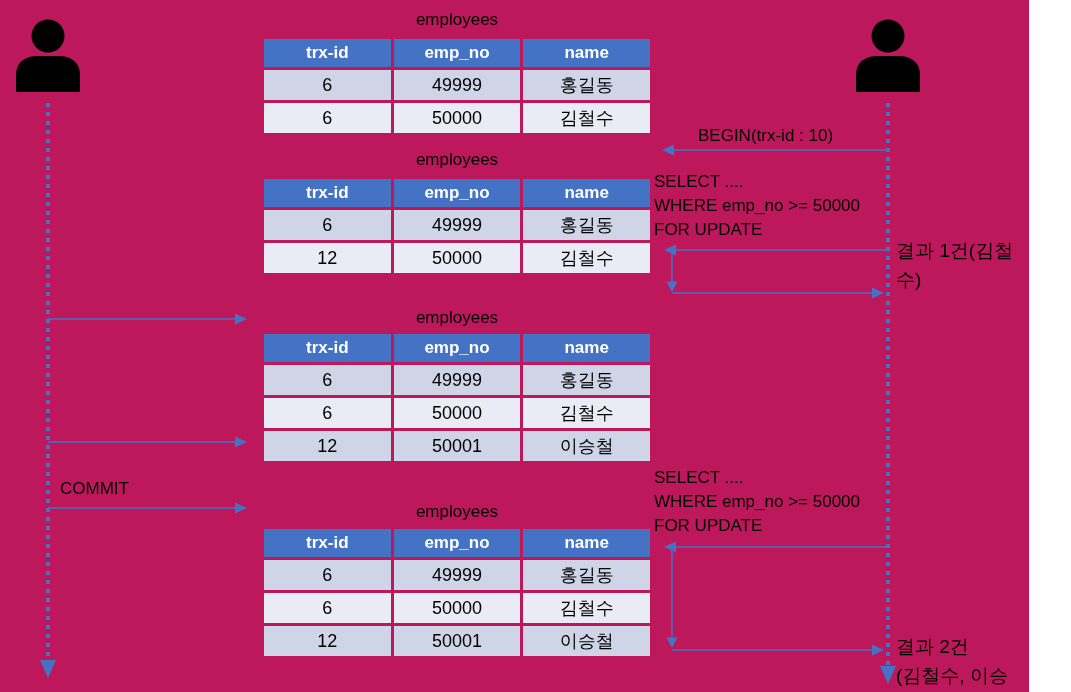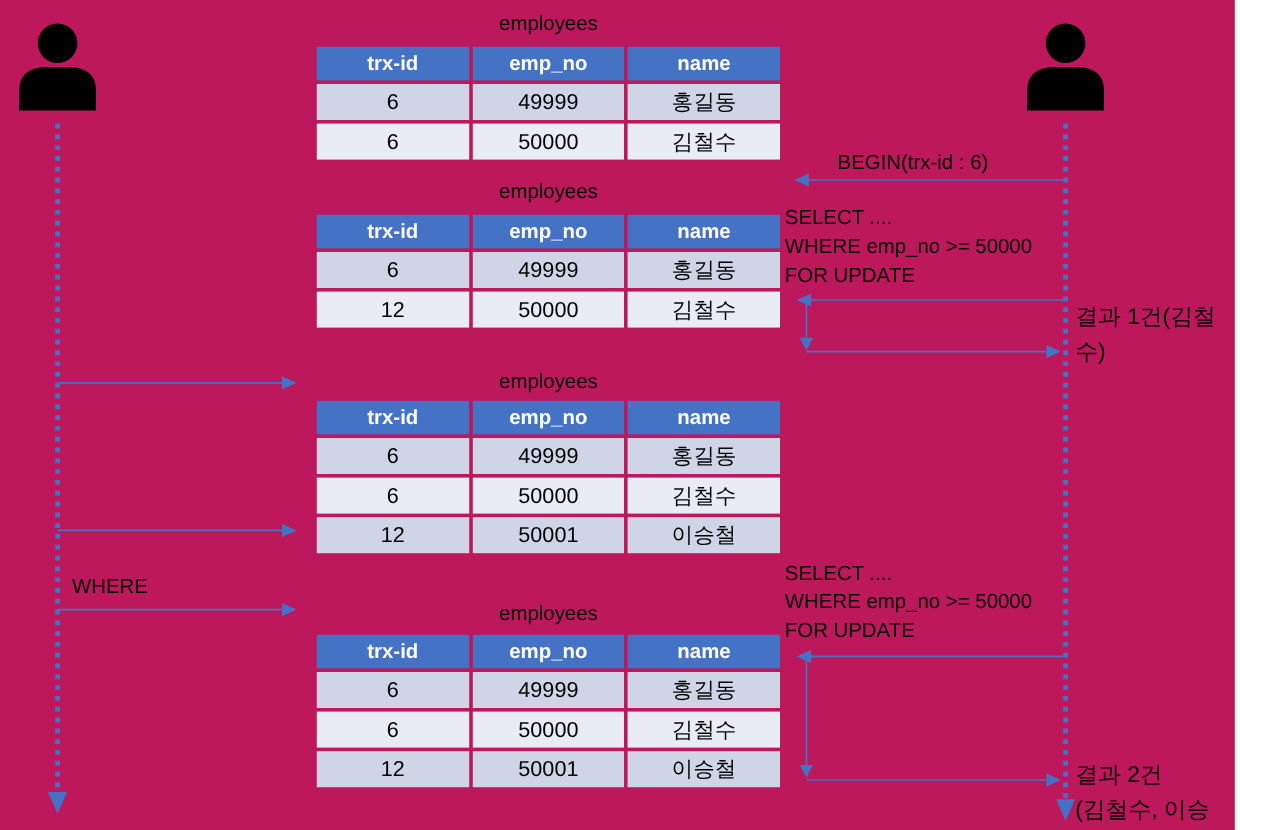--- a/index.html
+++ b/index.html
@@ -194,31 +194,31 @@
         <td>김철수</td>
       </tr>
       <tr class="band-dark">
         <td>12</td>
         <td>50001</td>
         <td>이승철</td>
       </tr>
     </tbody>
   </table>
 
-  <div class="label" style="left:698px; top:124px;">BEGIN(trx-id : 6)</div>
+  <div class="label" style="left:698px; top:124px;">BEGIN(trx-id : 10)</div>
 
   <div class="label" style="left:654px; top:170px;">SELECT ....
 WHERE emp_no &gt;= 50000
 FOR UPDATE</div>
 
-  <div class="label label-kr" style="left:896px; top:236px;margin-top:14px;">결과 1건(김철수)</div>
-
-
-
-  <div class="label" style="left:60px; top:477px;">WHERE</div>
+  <div class="label label-kr" style="left:896px; top:236px;">결과 1건(김철수)</div>
+
+
+
+  <div class="label" style="left:60px; top:477px;">COMMIT</div>
 
   <div class="label" style="left:654px; top:466px;">SELECT ....
 WHERE emp_no &gt;= 50000
 FOR UPDATE</div>
 
   <div class="label label-kr" style="left:896px; top:632px;">결과 2건
 (김철수, 이승철)</div>
 
 </div>
 

